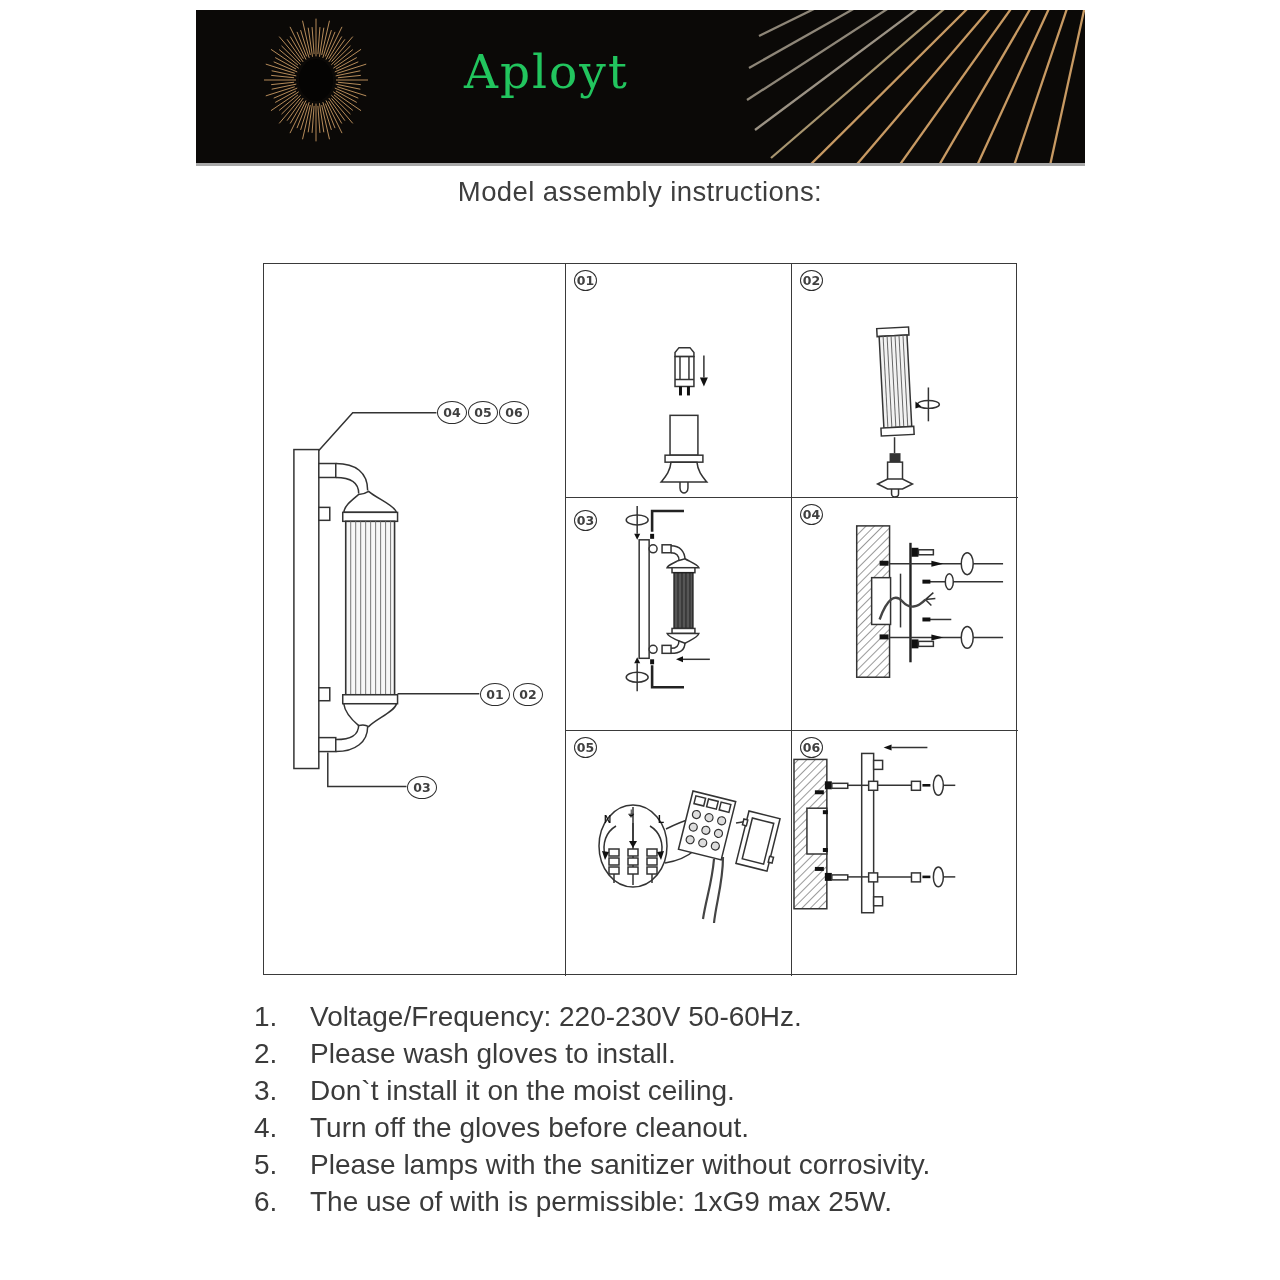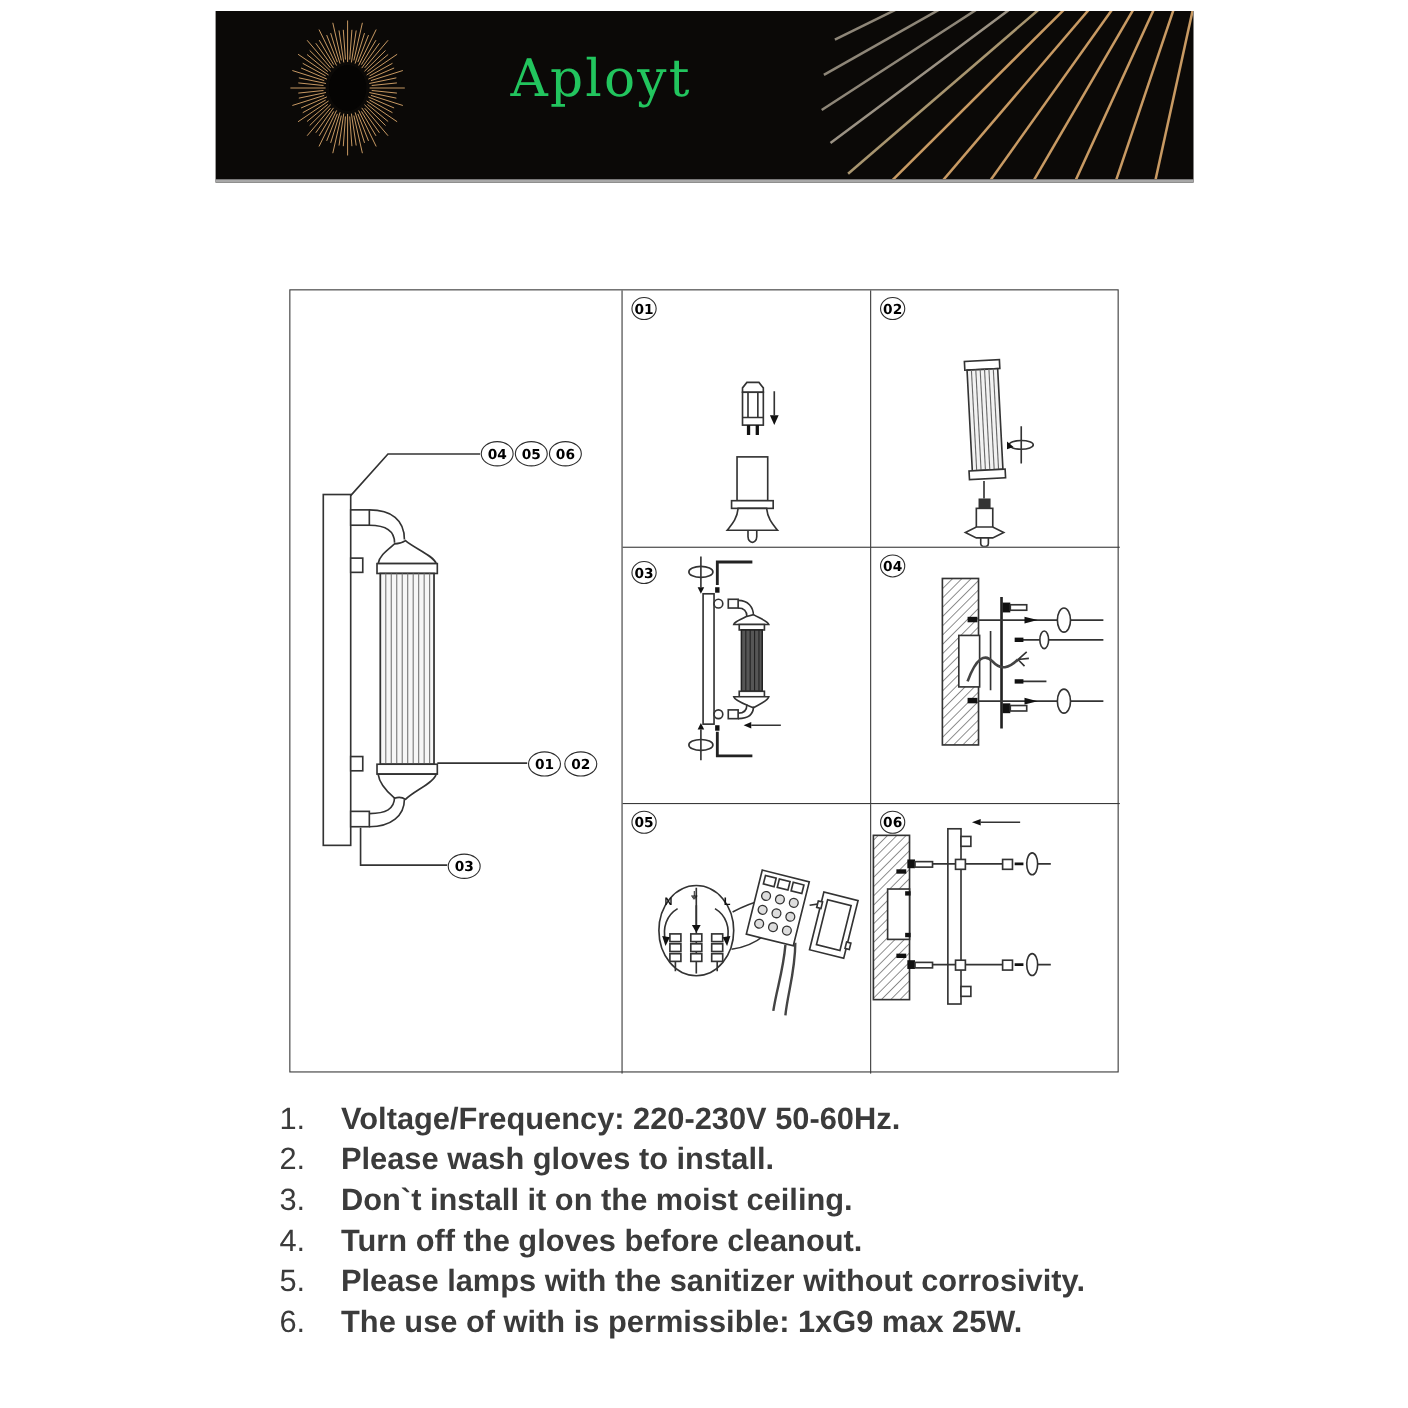--- a/index.html
+++ b/index.html
@@ -25,29 +25,29 @@
            border:1.6px solid #3a3a3a;box-sizing:border-box;background:#fff;}
   .cell{position:absolute;box-sizing:border-box;}
   .bL{border-left:1.5px solid #3a3a3a;}
   .bB{border-bottom:1.5px solid #3a3a3a;}
   .bR{border-right:1.5px solid #3a3a3a;}
   .cell svg{position:absolute;left:0;top:0;width:100%;height:100%;}
 
   
   .badge,.pbadge{position:absolute;display:flex;align-items:center;justify-content:center;
          background:#fff;border:1.7px solid #2d2d2d;border-radius:50%;
-         font-family:"DejaVu Sans", sans-serif;font-weight:700;color:#000000;box-sizing:border-box;}
+         font-family:"DejaVu Sans", sans-serif;font-weight:700;color:#404040;box-sizing:border-box;}
   .badge{width:30px;height:23px;font-size:12.5px;}
   .pbadge{left:8px;top:6px;width:23px;height:21px;font-size:12.5px;}
 
   
   .instructions{position:absolute;left:254px;top:999px;width:820px;list-style:none;margin:0;padding:0;}
   .instructions li{display:flex;line-height:36.9px;font-size:28px;color:#3b3b3b;}
   .instructions .num{width:56px;flex:none;}
-  .instructions .txt{flex:1;font-weight:bold;}
+  .instructions .txt{flex:1;}
 
   
   svg .ln{stroke:#333;fill:none;stroke-width:1.5;}
   svg .fw{fill:#fff;stroke:#333;stroke-width:1.5;}
   svg .fd{fill:#111;stroke:none;}
 </style>
 </head>
 <body>
 
 <div class="page">
@@ -143,20 +143,21 @@
         <line x1="372" y1="-150" x2="154" y2="224" stroke="#cfa univers"></line>
         <line x1="372" y1="-150" x2="154" y2="224" stroke="#c89a63"></line>
         <line x1="372" y1="-150" x2="198" y2="230" stroke="#c89a63"></line>
         <line x1="372" y1="-150" x2="244" y2="230" stroke="#c89a63"></line>
         <line x1="372" y1="-150" x2="290" y2="224" stroke="#c89a63"></line>
         <line x1="372" y1="-150" x2="336" y2="212" stroke="#c89a63"></line>
       </g>
     </svg>
   </div>
 
+  <div class="title-line" id="title1">Model assembly instructions:</div>
 
   <div class="diagram">
 
     <div class="cell bR" style="left:0;top:0;width:302px;height:712px;">
       <svg viewBox="0 0 302 712">
 
         <path class="ln" d="M55,186 L89,148 L173,148"></path>
         <path class="ln" d="M134,430 L216,430"></path>
         <path class="ln" d="M64,489 L64,523 L143,523"></path>
 

